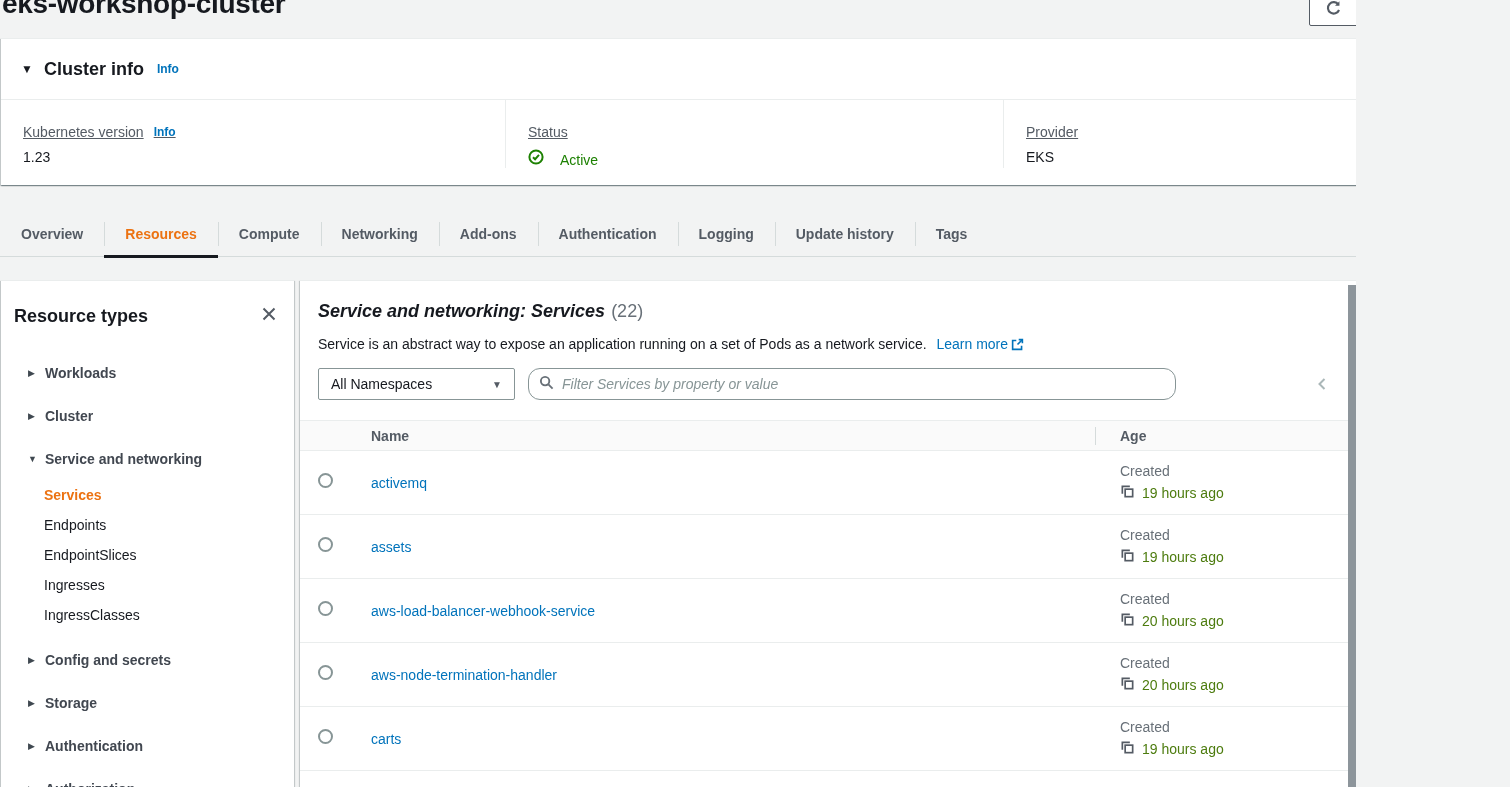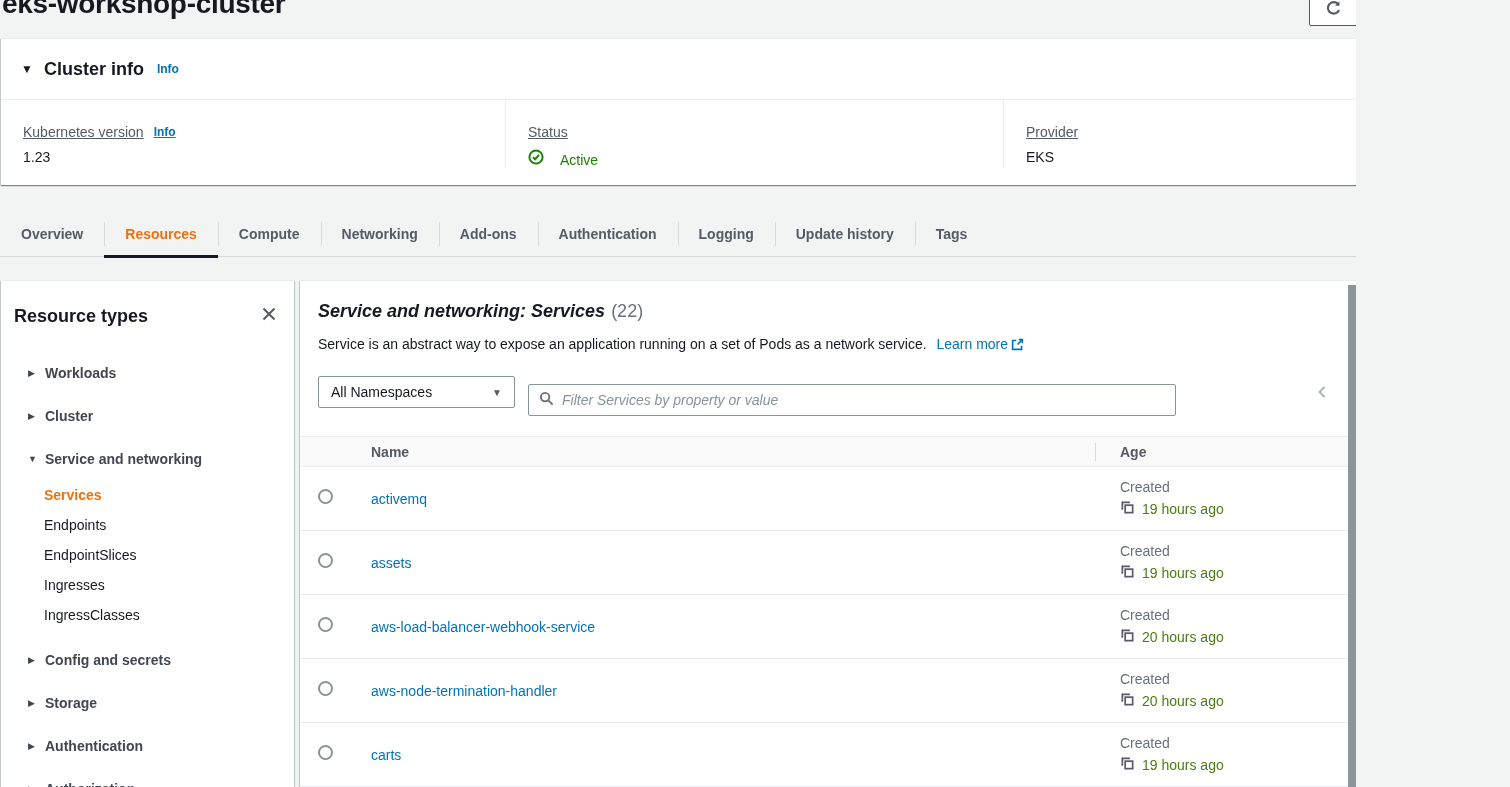--- a/index.html
+++ b/index.html
@@ -64,22 +64,22 @@
   .m-title { font-size:18px; font-weight:700; color:#16191f;font-style:italic; }
   .m-count { font-size:18px; font-weight:400; color:#687078; margin-left:6px; }
   .m-titlerow .btn { margin-left:auto; margin-right:2px; height:31px; }
   .m-desc { margin-top:10px; font-size:14px; color:#16191f; height:18px; }
   .learn-more { color:#0073bb; text-decoration:none; margin-left:6px; cursor:pointer; }
   .ext-icon { vertical-align:-2px; margin-left:3px; }
   .filter-row { margin-top:14px; display:flex; align-items:center; }
   .select-box { width:197px; height:32px; border:1px solid #879596; border-radius:2px; background:#fff;
                 display:flex; align-items:center; padding:0 12px; font-size:14px; color:#16191f; cursor:pointer; }
   .select-caret { margin-left:auto; font-size:10px; color:#545b64; }
-  .search-box { margin-left:13px; width:648px; height:32px; border:1px solid #879596; border-radius:2px; background:#fff;
-                display:flex; align-items:center; padding:0 10px;margin-top:16px; }
+  .search-box { margin-left:13px; width:648px; height:32px; border:1px solid #879596; border-radius:12px; background:#fff;
+                display:flex; align-items:center; padding:0 10px; }
   .search-box input { border:none; outline:none; flex:1; margin-left:8px; font-family:"Liberation Sans",sans-serif;
                       font-size:14px; font-style:italic; color:#16191f; background:transparent; }
   .search-box input::placeholder { color:#879596; font-style:italic; }
   .pagination { margin-left:auto; margin-right:8px; display:flex; align-items:center; gap:9px; }
   .page-num { font-size:14px; color:#545b64; padding:4px 9px; cursor:pointer; }
   .page-num.current { font-weight:700; color:#16191f; }
   .page-chevron { background:none; border:none; cursor:pointer; padding:4px 6px; display:flex; align-items:center; }
 
   
   .svc-table { margin-top:20px; width:100%; border-collapse:collapse; }

